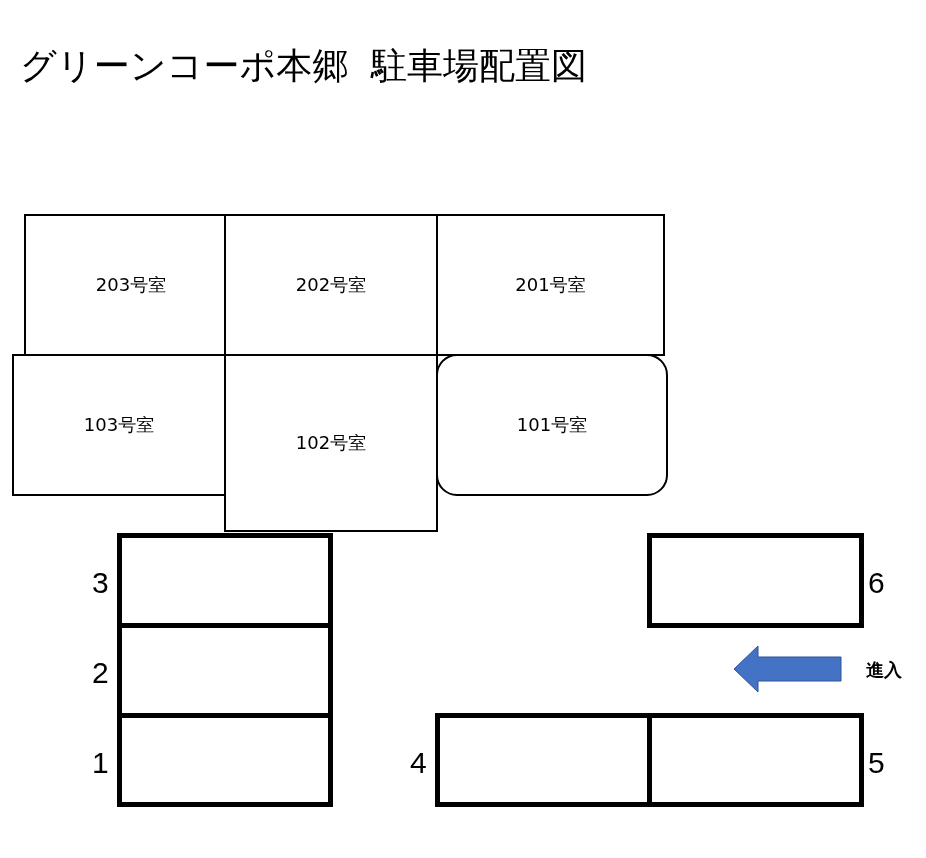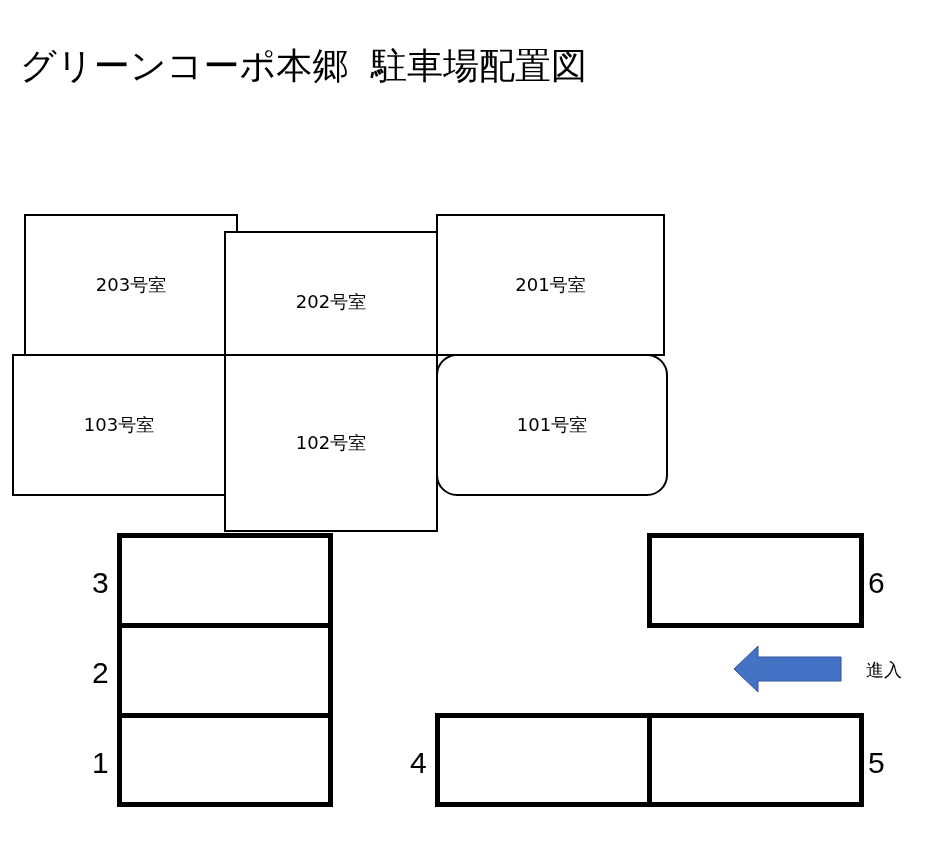--- a/index.html
+++ b/index.html
@@ -4,33 +4,33 @@
   <style>
     html, body { margin: 0; padding: 0; background: #ffffff; }
     body { width: 926px; height: 858px; position: relative; overflow: hidden;
            font-family: "DejaVu Sans", "Liberation Sans", sans-serif; color: #000; }
     .title { position: absolute; left: 20px; top: 44px; font-size: 36px; line-height: 44px;
              white-space: pre; letter-spacing: 0px; }
     .room { position: absolute; border: 2px solid #000; background: #fff; box-sizing: border-box;
             display: flex; align-items: center; justify-content: center; font-size: 18px; }
     .slot { position: absolute; border: 5px solid #000; background: #fff; box-sizing: border-box; }
     .num { position: absolute; font-size: 30px; line-height: 34px; font-family: "Liberation Sans", sans-serif; }
-    .entry-label { position: absolute; left: 866px; top: 658px; font-size: 18px; line-height: 24px; }
+    .entry-label { position: absolute; left: 866px; top: 658px; font-size: 18px; line-height: 24px; font-weight: bold; }
     .arrow { position: absolute; left: 734px; top: 645px; width: 108px; height: 48px; }
   </style>
 </head>
 <body>
 
 <div class="title">グリーンコーポ本郷  駐車場配置図</div>
 
 <div>
   <div class="room" style="left:24px;top:214px;width:214px;height:142px;">
     <span>203号室</span>
   </div>
-  <div class="room" style="left:224px;top:214px;width:214px;height:142px;margin-top:17px;">
+  <div class="room" style="left:224px;top:214px;width:214px;height:142px;">
     <span>202号室</span>
   </div>
   <div class="room" style="left:436px;top:214px;width:229px;height:142px;">
     <span>201号室</span>
   </div>
   <div class="room" style="left:12px;top:354px;width:214px;height:142px;text-align:right;">
     <span>103号室</span>
   </div>
   <div class="room" style="left:224px;top:354px;width:214px;height:178px;">
     <span>102号室</span>

